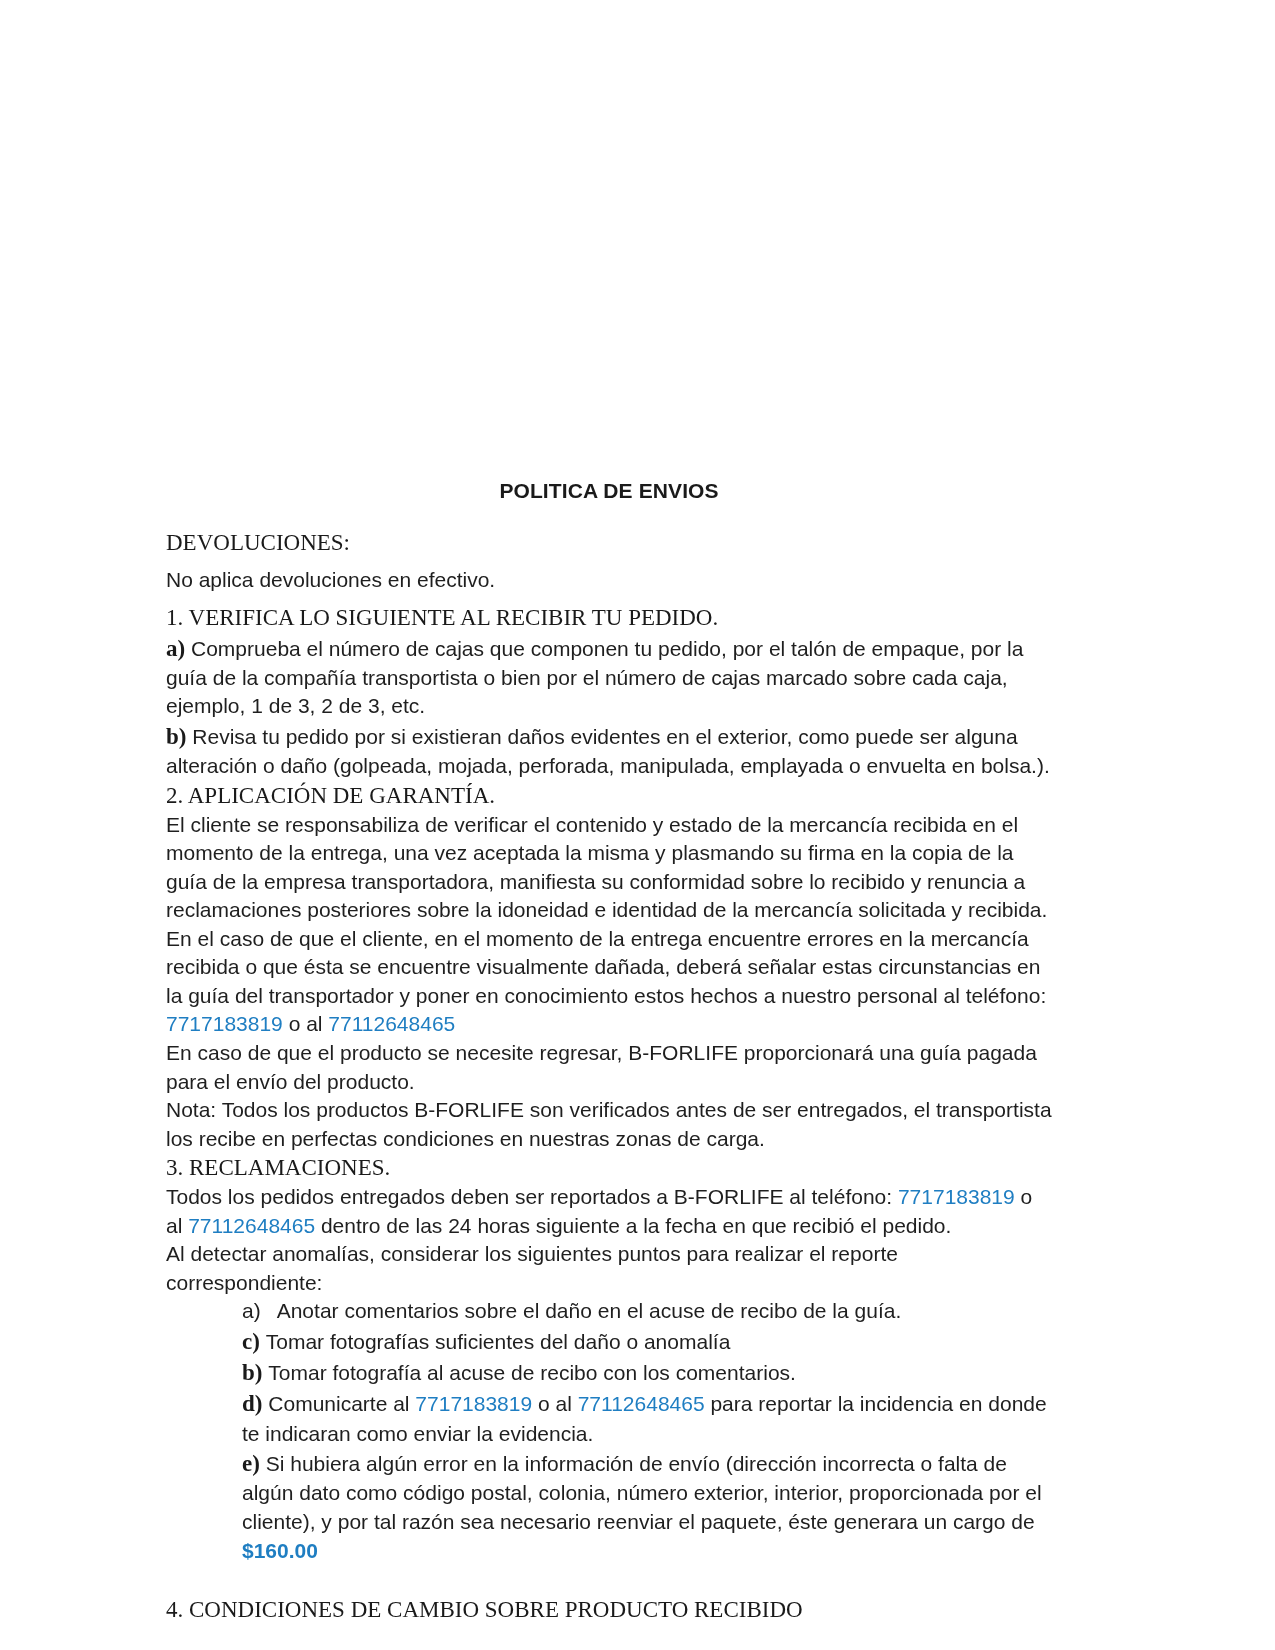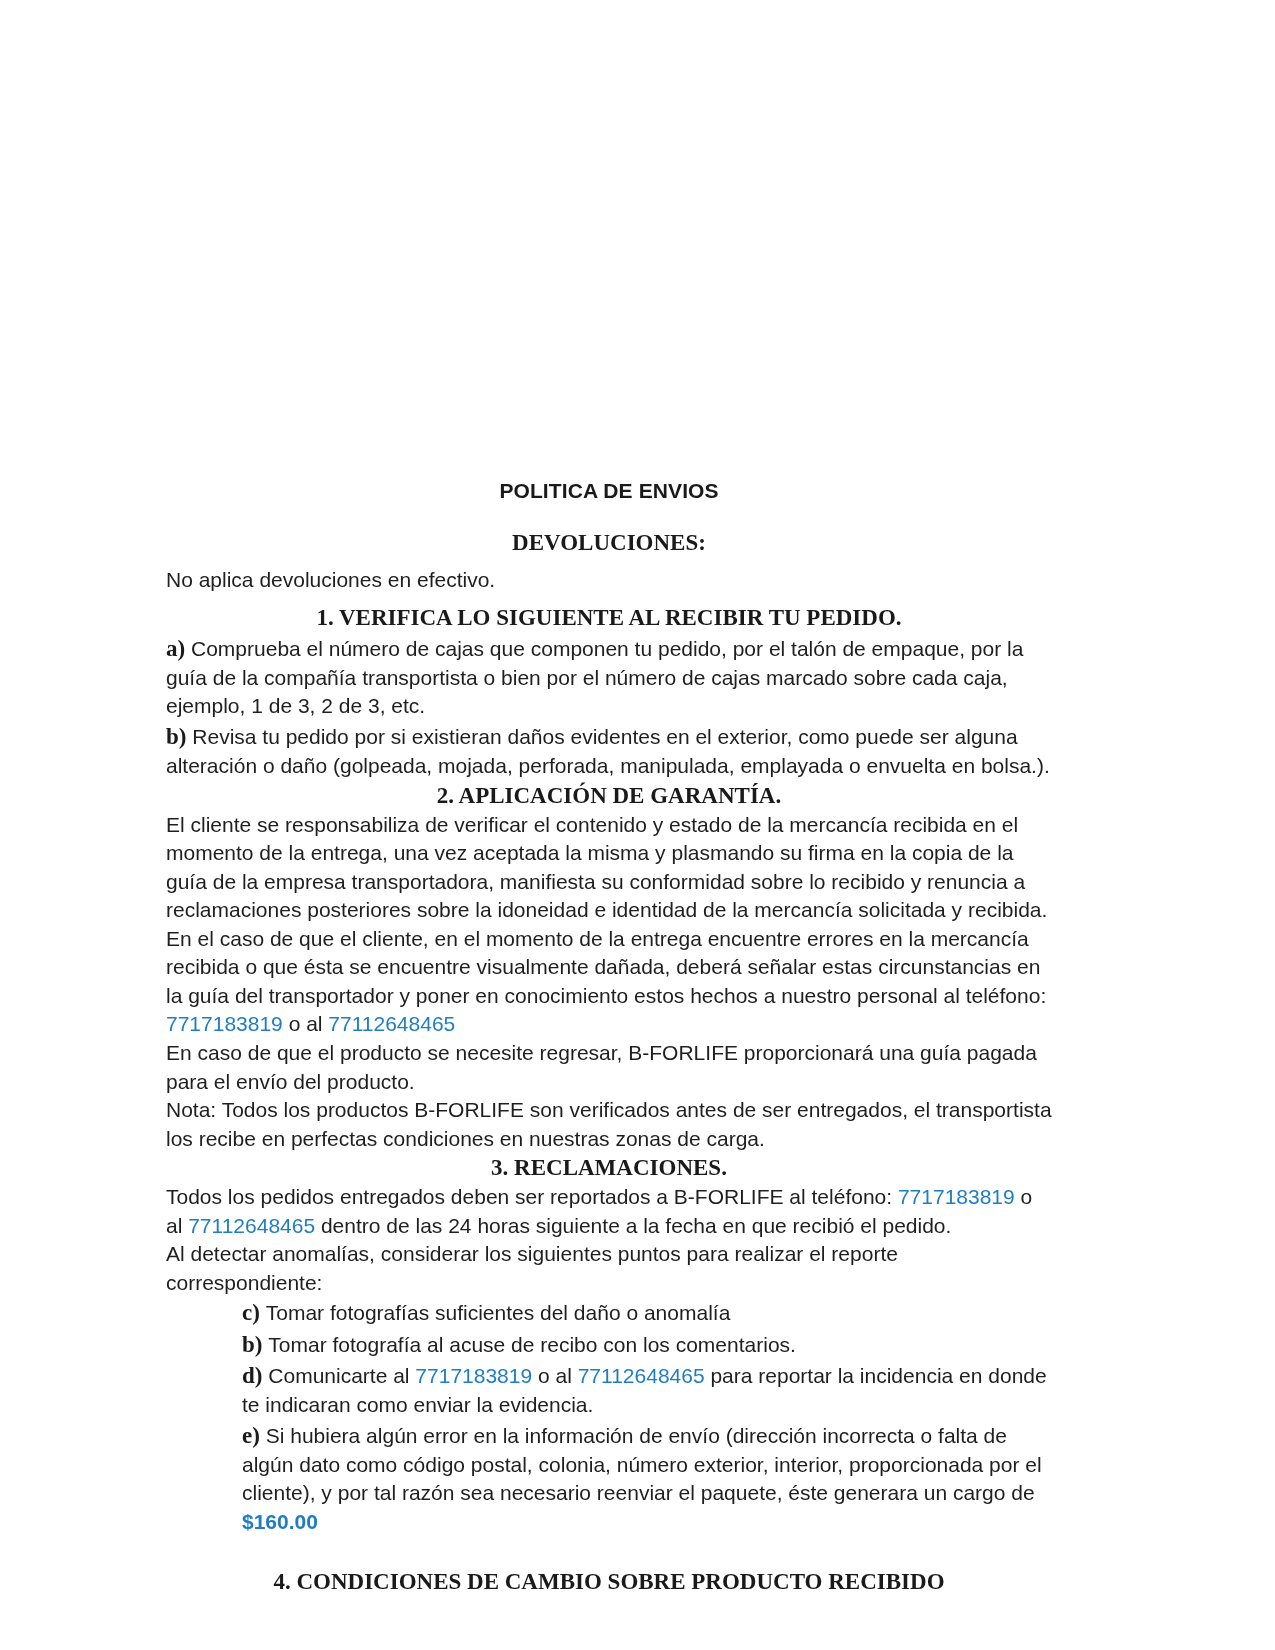--- a/index.html
+++ b/index.html
@@ -28,26 +28,25 @@
     font-weight: bold;
     font-size: 21px;
     color: #1a1a1a;
     text-align: center;
     line-height: 1.25;
     margin: 0 0 24px 0;
     letter-spacing: 0.1px;
   }
   .h-serif {
     font-family: "Liberation Serif", serif;
-    font-weight: bold;
+    font-weight: normal;
     font-size: 23px;
     color: #1a1a1a;
     line-height: 1.30;
     margin: 0;
-    text-align: center;
   }
   .body-line {
     font-family: "Liberation Sans", sans-serif;
     font-weight: normal;
     font-size: 21px;
     color: #1f1f1f;
     line-height: 1.36;
     margin: 0;
     text-align: left;
   }
@@ -119,20 +118,21 @@
 
     <p class="body-line">Nota: Todos los productos B-FORLIFE son verificados antes de ser entregados, el transportista los recibe en perfectas condiciones en nuestras zonas de carga.</p>
 
     <p class="h-serif">3. RECLAMACIONES.</p>
 
     <p class="body-line"><span>Todos los pedidos entregados deben ser reportados a B-FORLIFE al teléfono: </span><span class="phone">7717183819</span><span> o al </span><span class="phone">77112648465</span><span> dentro de las 24 horas siguiente a la fecha en que recibió el pedido.</span></p>
 
     <p class="body-line">Al detectar anomalías, considerar los siguientes puntos para realizar el reporte correspondiente:</p>
 
     <div class="list-block">
+      <p class="list-item"><span class="marker-sans">a)</span><span class="tabgap"></span><span>Anotar comentarios sobre el daño en el acuse de recibo de la guía.</span></p>
 
       <p class="list-item"><span class="marker-serif">c)</span>&nbsp;<span>Tomar fotografías suficientes del daño o anomalía</span></p>
 
       <p class="list-item"><span class="marker-serif">b)</span>&nbsp;<span>Tomar fotografía al acuse de recibo con los comentarios.</span></p>
 
       <p class="list-item"><span class="marker-serif">d)</span><span> Comunicarte al </span><span class="phone">7717183819</span><span> o al </span><span class="phone">77112648465</span><span> para reportar la incidencia en donde te indicaran como enviar la evidencia.</span></p>
 
       <p class="list-item"><span class="marker-serif">e)</span><span> Si hubiera algún error en la información de envío (dirección incorrecta o falta de algún dato como código postal, colonia, número exterior, interior, proporcionada por el cliente), y por tal razón sea necesario reenviar el paquete, éste generara un cargo de </span><span class="amount">$160.00</span></p>
     </div>
 

